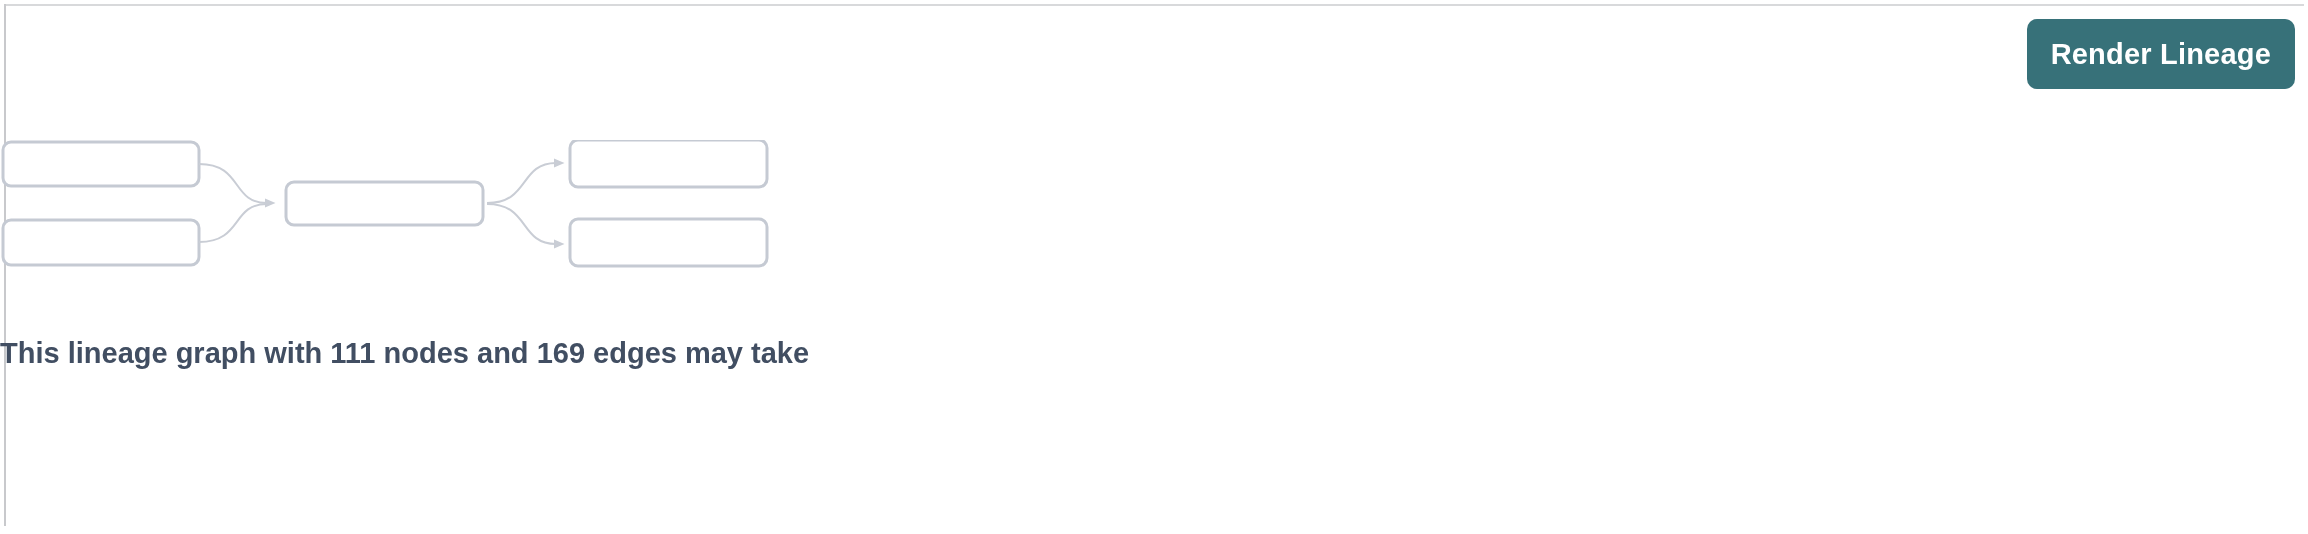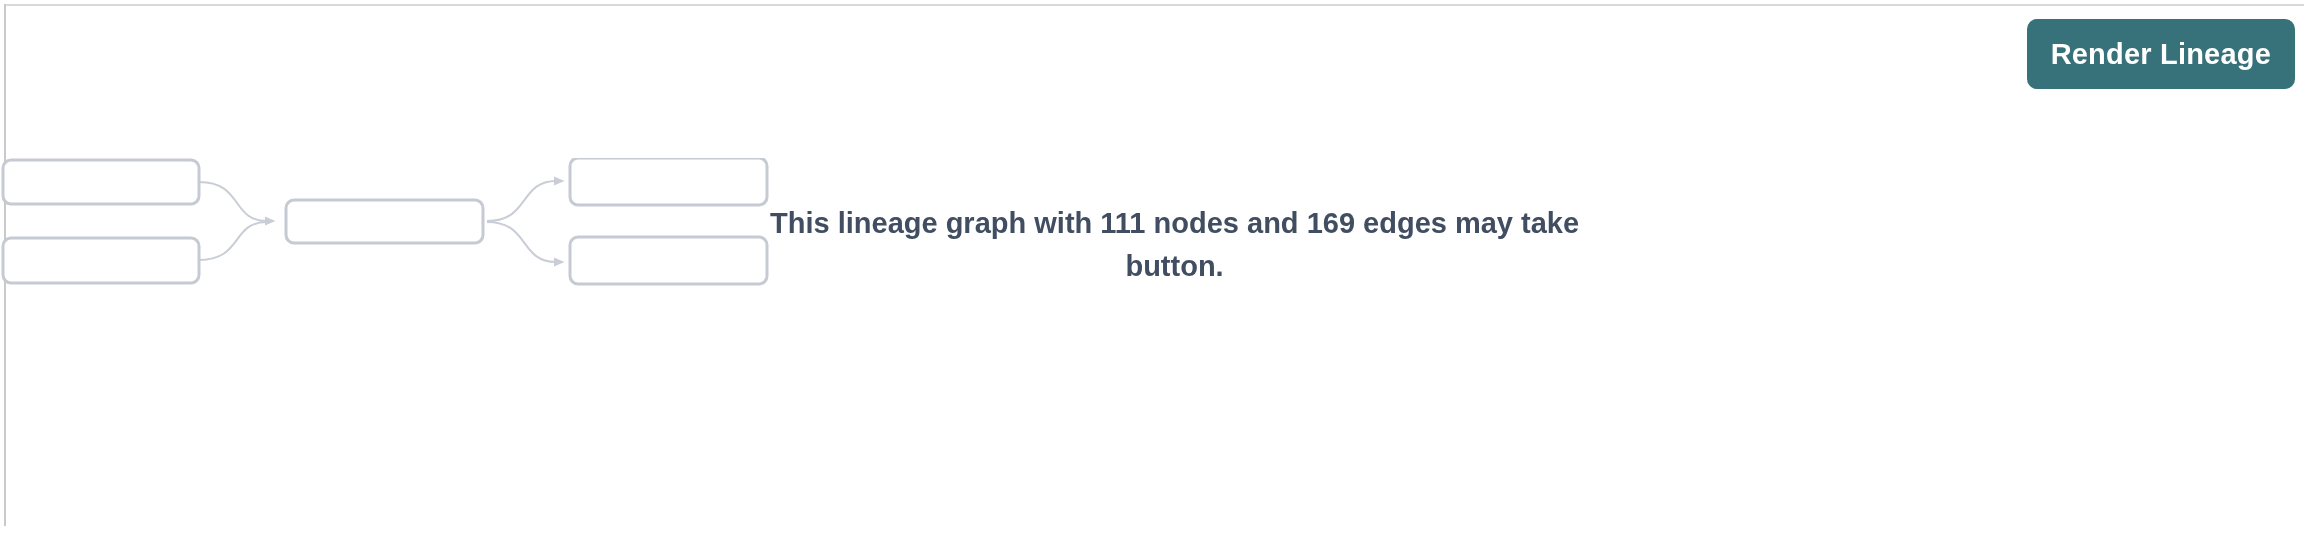--- a/index.html
+++ b/index.html
@@ -48,22 +48,22 @@
     display: flex;
     align-items: center;
     justify-content: center;
   }
   .content {
     position: absolute;
     left: 0;
     top: 140px;
     width: 2308px;
     display: flex;
-    flex-direction: row;
-    align-items: flex-end;
+    flex-direction: column;
+    align-items: flex-start;
   }
   .illustration {
     width: 770px;
     height: 130px;
     display: block;
   }
   .message {
     margin-top: 62px;
     text-align: center;
     color: var(--message_text, #414e62);
@@ -98,17 +98,16 @@
       <rect x="570" y="79" width="197" height="47" rx="8" fill="#ffffff" stroke="#c5cad3" stroke-width="3"></rect>
 
       <path d="M199,24 C243,24 231,63 267,63" fill="none" stroke="#c9cdd5" stroke-width="2" marker-end="url(#arrow)"></path>
       <path d="M199,102 C243,102 231,64 267,64" fill="none" stroke="#c9cdd5" stroke-width="2"></path>
       <path d="M487,63 C530,63 519,23 556,23" fill="none" stroke="#c9cdd5" stroke-width="2" marker-end="url(#arrow)"></path>
       <path d="M487,64 C530,64 519,104 556,104" fill="none" stroke="#c9cdd5" stroke-width="2" marker-end="url(#arrow)"></path>
     </svg>
 
     <div class="message">
       <div>This lineage graph with 111 nodes and 169 edges may take</div>
-      <div>button.</div>
     </div>
 
   </div>
 </div>
 
 </body></html>

